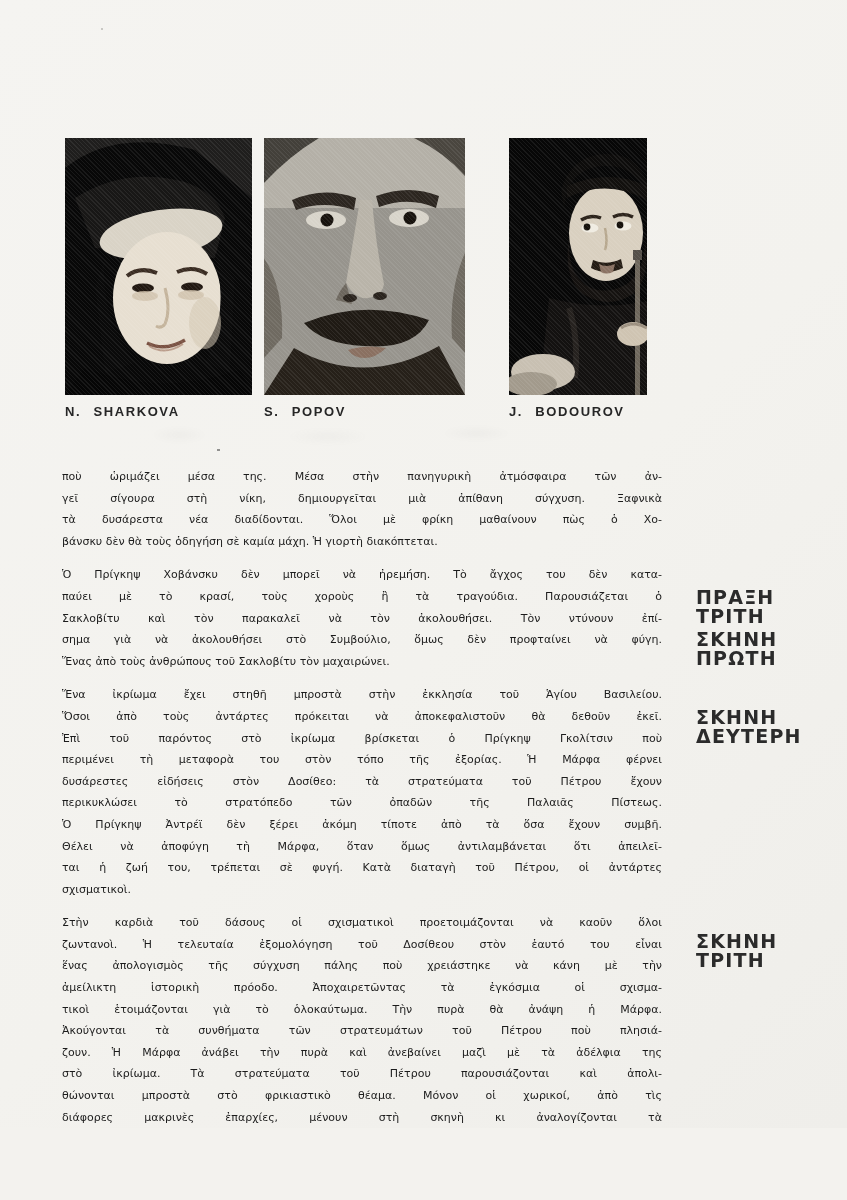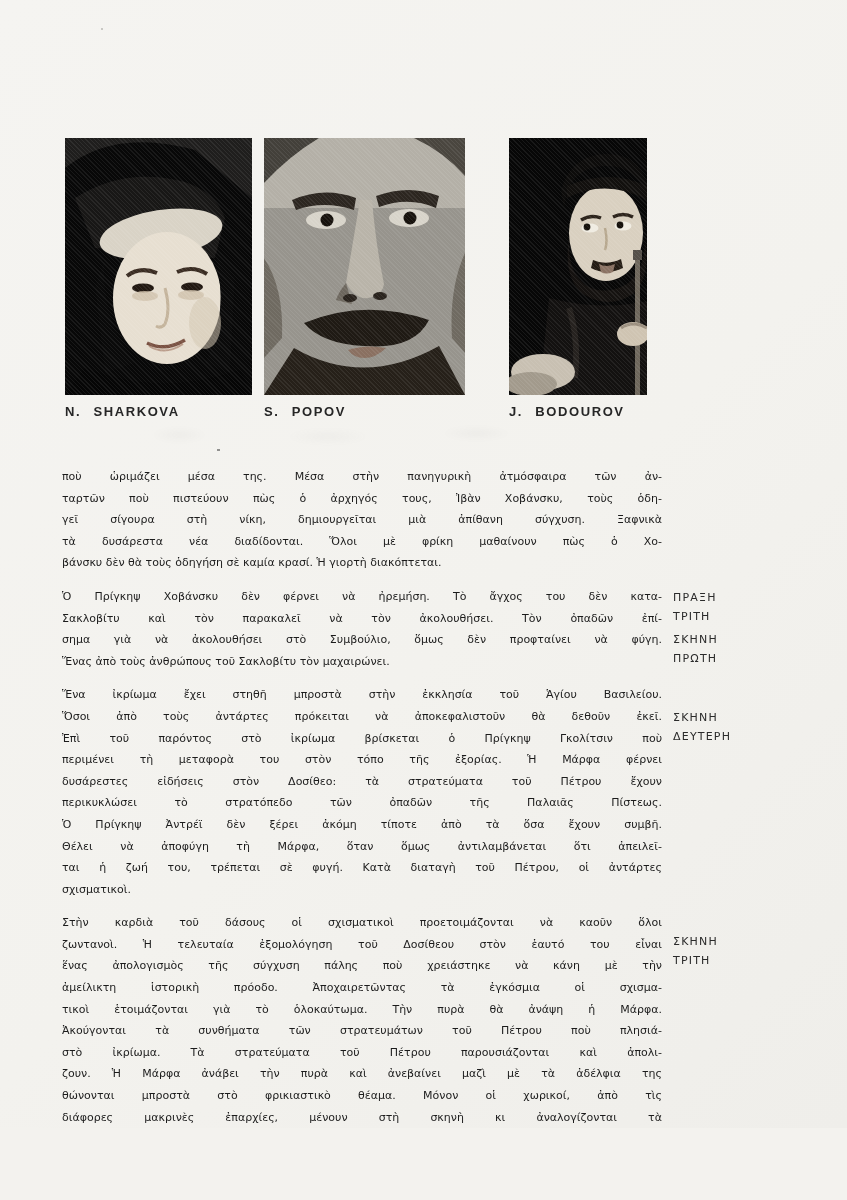--- a/index.html
+++ b/index.html
@@ -41,22 +41,22 @@
   
   .textcol {
     position:absolute; left:62px; top:466px; width:600px;
     color:#1c1c1c; font-size:11px; line-height:21.6px;
   }
   .para { margin-bottom:12px; }
   .para .line { text-align:justify; text-align-last:justify; }
   .para .line.last { text-align-last:left; }
   
   .mlabel {
-    position:absolute; left:673px; width:150px; color:#2b2b2b;
-    font-size:11px; line-height:19px; letter-spacing:1.2px; font-weight:400;
+    position:absolute; left:696px; width:150px; color:#2b2b2b;
+    font-size:19px; line-height:19px; letter-spacing:1.2px; font-weight:700;
   }
   .mlabel span { display:block; }
   .m0 { top:588px; } .m1 { top:630px; } .m2 { top:708px; } .m3 { top:932px; }
   
   .pageno {
     position:absolute; left:769px; top:1160px;
     font-family:"Liberation Serif","DejaVu Serif",serif;
     font-size:22px; color:#161616; letter-spacing:1px;
   }
 </style>
@@ -148,28 +148,28 @@
     <figcaption class="caption">J. BODOUROV</figcaption>
   </figure>
 
   <div class="ghost"></div>
   <div class="speck1"></div>
   <div class="speck2"></div>
 
   <main class="textcol">
     <div class="para">
         <div class="line">ποὺ ὡριμάζει μέσα της. Μέσα στὴν πανηγυρικὴ ἀτμόσφαιρα τῶν ἀν-</div>
-        <div class="line">ταρτῶν ποὺ πιστεύουν πὼς ὁ ἀρχηγός τους, Ἰβὰν Χοβάνσκυ, τοὺς ὁδη-</div>
         <div class="line">γεῖ σίγουρα στὴ νίκη, δημιουργεῖται μιὰ ἀπίθανη σύγχυση. Ξαφνικὰ</div>
         <div class="line">τὰ δυσάρεστα νέα διαδίδονται. Ὅλοι μὲ φρίκη μαθαίνουν πὼς ὁ Χο-</div>
-        <div class="line last">βάνσκυ δὲν θὰ τοὺς ὁδηγήση σὲ καμία κρασί. Ἡ γιορτὴ διακόπτεται.</div>
-      </div>
-    <div class="para">
-        <div class="line">Ὁ Πρίγκηψ Χοβάνσκυ δὲν φέρνει νὰ ἠρεμήση. Τὸ ἄγχος του δὲν κατα-</div>
-        <div class="line">Σακλοβίτυ καὶ τὸν παρακαλεῖ νὰ τὸν ἀκολουθήσει. Τὸν ὀπαδῶν ἐπί-</div>
+        <div class="line last">βάνσκυ δὲν θὰ τοὺς ὁδηγήση σὲ καμία μάχη. Ἡ γιορτὴ διακόπτεται.</div>
+      </div>
+    <div class="para">
+        <div class="line">Ὁ Πρίγκηψ Χοβάνσκυ δὲν μπορεῖ νὰ ἠρεμήση. Τὸ ἄγχος του δὲν κατα-</div>
+        <div class="line">παύει μὲ τὸ κρασί, τοὺς χοροὺς ἢ τὰ τραγούδια. Παρουσιάζεται ὁ</div>
+        <div class="line">Σακλοβίτυ καὶ τὸν παρακαλεῖ νὰ τὸν ἀκολουθήσει. Τὸν ντύνουν ἐπί-</div>
         <div class="line">σημα γιὰ νὰ ἀκολουθήσει στὸ Συμβούλιο, ὅμως δὲν προφταίνει νὰ φύγη.</div>
         <div class="line last">Ἕνας ἀπὸ τοὺς ἀνθρώπους τοῦ Σακλοβίτυ τὸν μαχαιρώνει.</div>
       </div>
     <div class="para">
         <div class="line">Ἕνα ἰκρίωμα ἔχει στηθῆ μπροστὰ στὴν ἐκκλησία τοῦ Ἁγίου Βασιλείου.</div>
         <div class="line">Ὅσοι ἀπὸ τοὺς ἀντάρτες πρόκειται νὰ ἀποκεφαλιστοῦν θὰ δεθοῦν ἐκεῖ.</div>
         <div class="line">Ἐπὶ τοῦ παρόντος στὸ ἰκρίωμα βρίσκεται ὁ Πρίγκηψ Γκολίτσιν ποὺ</div>
         <div class="line">περιμένει τὴ μεταφορὰ του στὸν τόπο τῆς ἐξορίας. Ἡ Μάρφα φέρνει</div>
         <div class="line">δυσάρεστες εἰδήσεις στὸν Δοσίθεο: τὰ στρατεύματα τοῦ Πέτρου ἔχουν</div>
         <div class="line">περικυκλώσει τὸ στρατόπεδο τῶν ὀπαδῶν τῆς Παλαιᾶς Πίστεως.</div>
@@ -178,22 +178,22 @@
         <div class="line">ται ἡ ζωή του, τρέπεται σὲ φυγή. Κατὰ διαταγὴ τοῦ Πέτρου, οἱ ἀντάρτες</div>
         <div class="line last">σχισματικοὶ.</div>
       </div>
     <div class="para">
         <div class="line">Στὴν καρδιὰ τοῦ δάσους οἱ σχισματικοὶ προετοιμάζονται νὰ καοῦν ὅλοι</div>
         <div class="line">ζωντανοὶ. Ἡ τελευταία ἐξομολόγηση τοῦ Δοσίθεου στὸν ἑαυτό του εἶναι</div>
         <div class="line">ἕνας ἀπολογισμὸς τῆς σύγχυση πάλης ποὺ χρειάστηκε νὰ κάνη μὲ τὴν</div>
         <div class="line">ἀμείλικτη ἱστορικὴ πρόοδο. Ἀποχαιρετῶντας τὰ ἐγκόσμια οἱ σχισμα-</div>
         <div class="line">τικοὶ ἑτοιμάζονται γιὰ τὸ ὁλοκαύτωμα. Τὴν πυρὰ θὰ ἀνάψη ἡ Μάρφα.</div>
         <div class="line">Ἀκούγονται τὰ συνθήματα τῶν στρατευμάτων τοῦ Πέτρου ποὺ πλησιά-</div>
+        <div class="line">ζουν. Ἡ Μάρφα ἀνάβει τὴν πυρὰ καὶ ἀνεβαίνει μαζὶ μὲ τὰ ἀδέλφια της</div>
         <div class="line">στὸ ἰκρίωμα. Τὰ στρατεύματα τοῦ Πέτρου παρουσιάζονται καὶ ἀπολι-</div>
-        <div class="line">ζουν. Ἡ Μάρφα ἀνάβει τὴν πυρὰ καὶ ἀνεβαίνει μαζὶ μὲ τὰ ἀδέλφια της</div>
         <div class="line">θώνονται μπροστὰ στὸ φρικιαστικὸ θέαμα. Μόνον οἱ χωρικοί, ἀπὸ τὶς</div>
         <div class="line">διάφορες μακρινὲς ἐπαρχίες, μένουν στὴ σκηνὴ κι ἀναλογίζονται τὰ</div>
         <div class="line last">βάσανα τῆς πατρίδας τους.</div>
       </div>
   </main>
 
   <aside class="mlabel m0">
     <span>ΠΡΑΞΗ</span>
     <span>ΤΡΙΤΗ</span>
   </aside>

